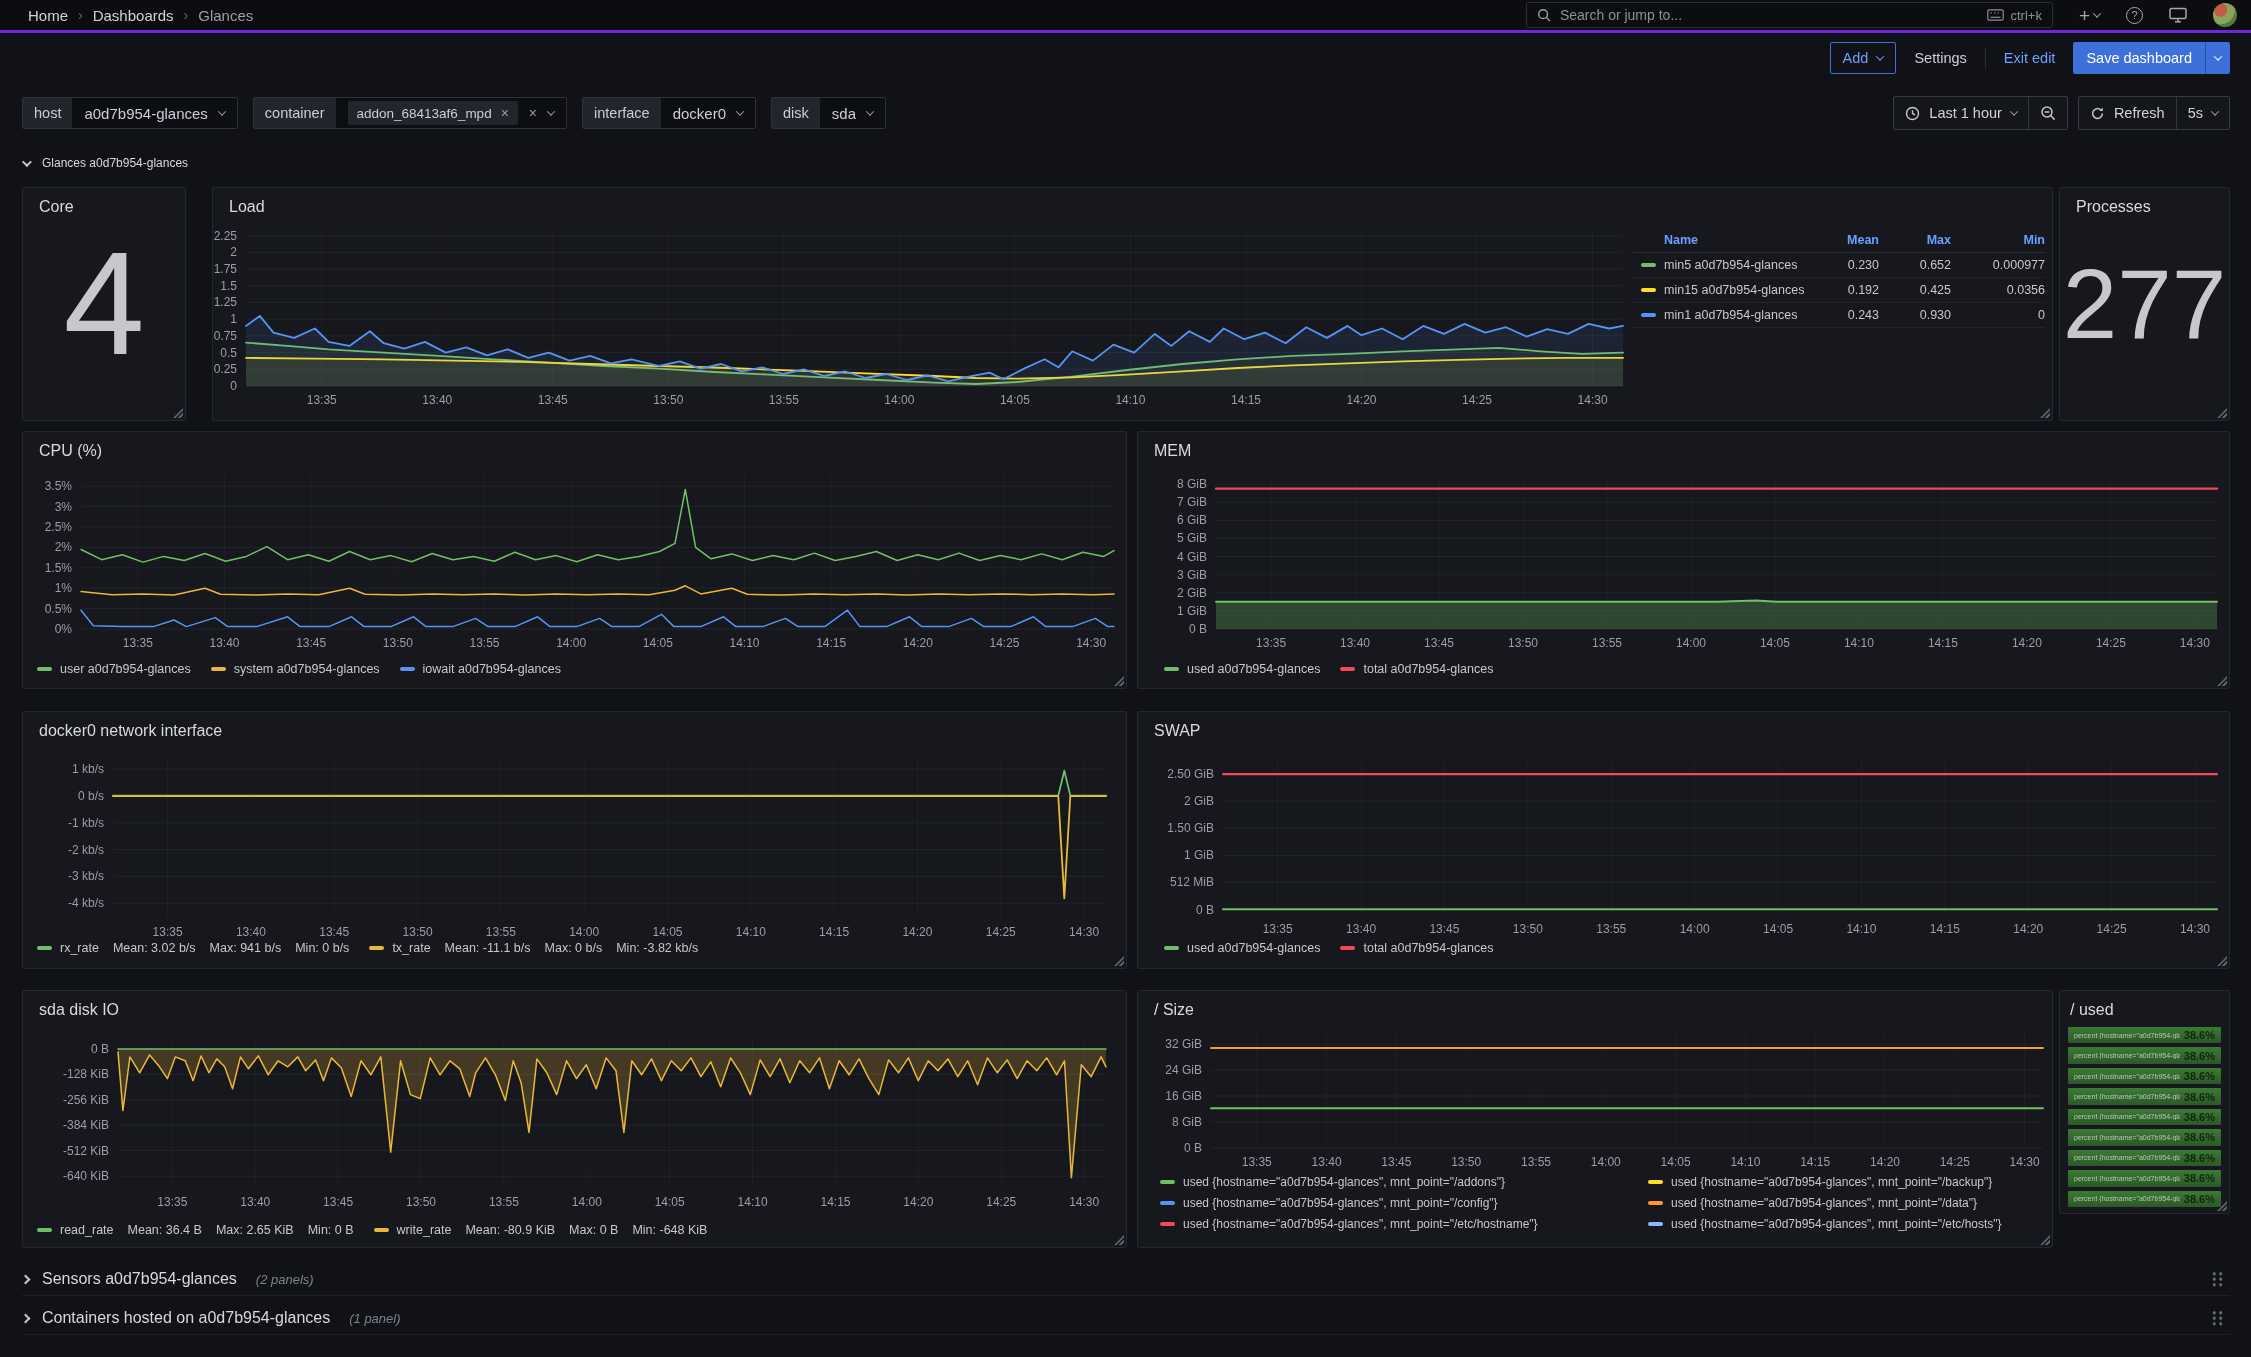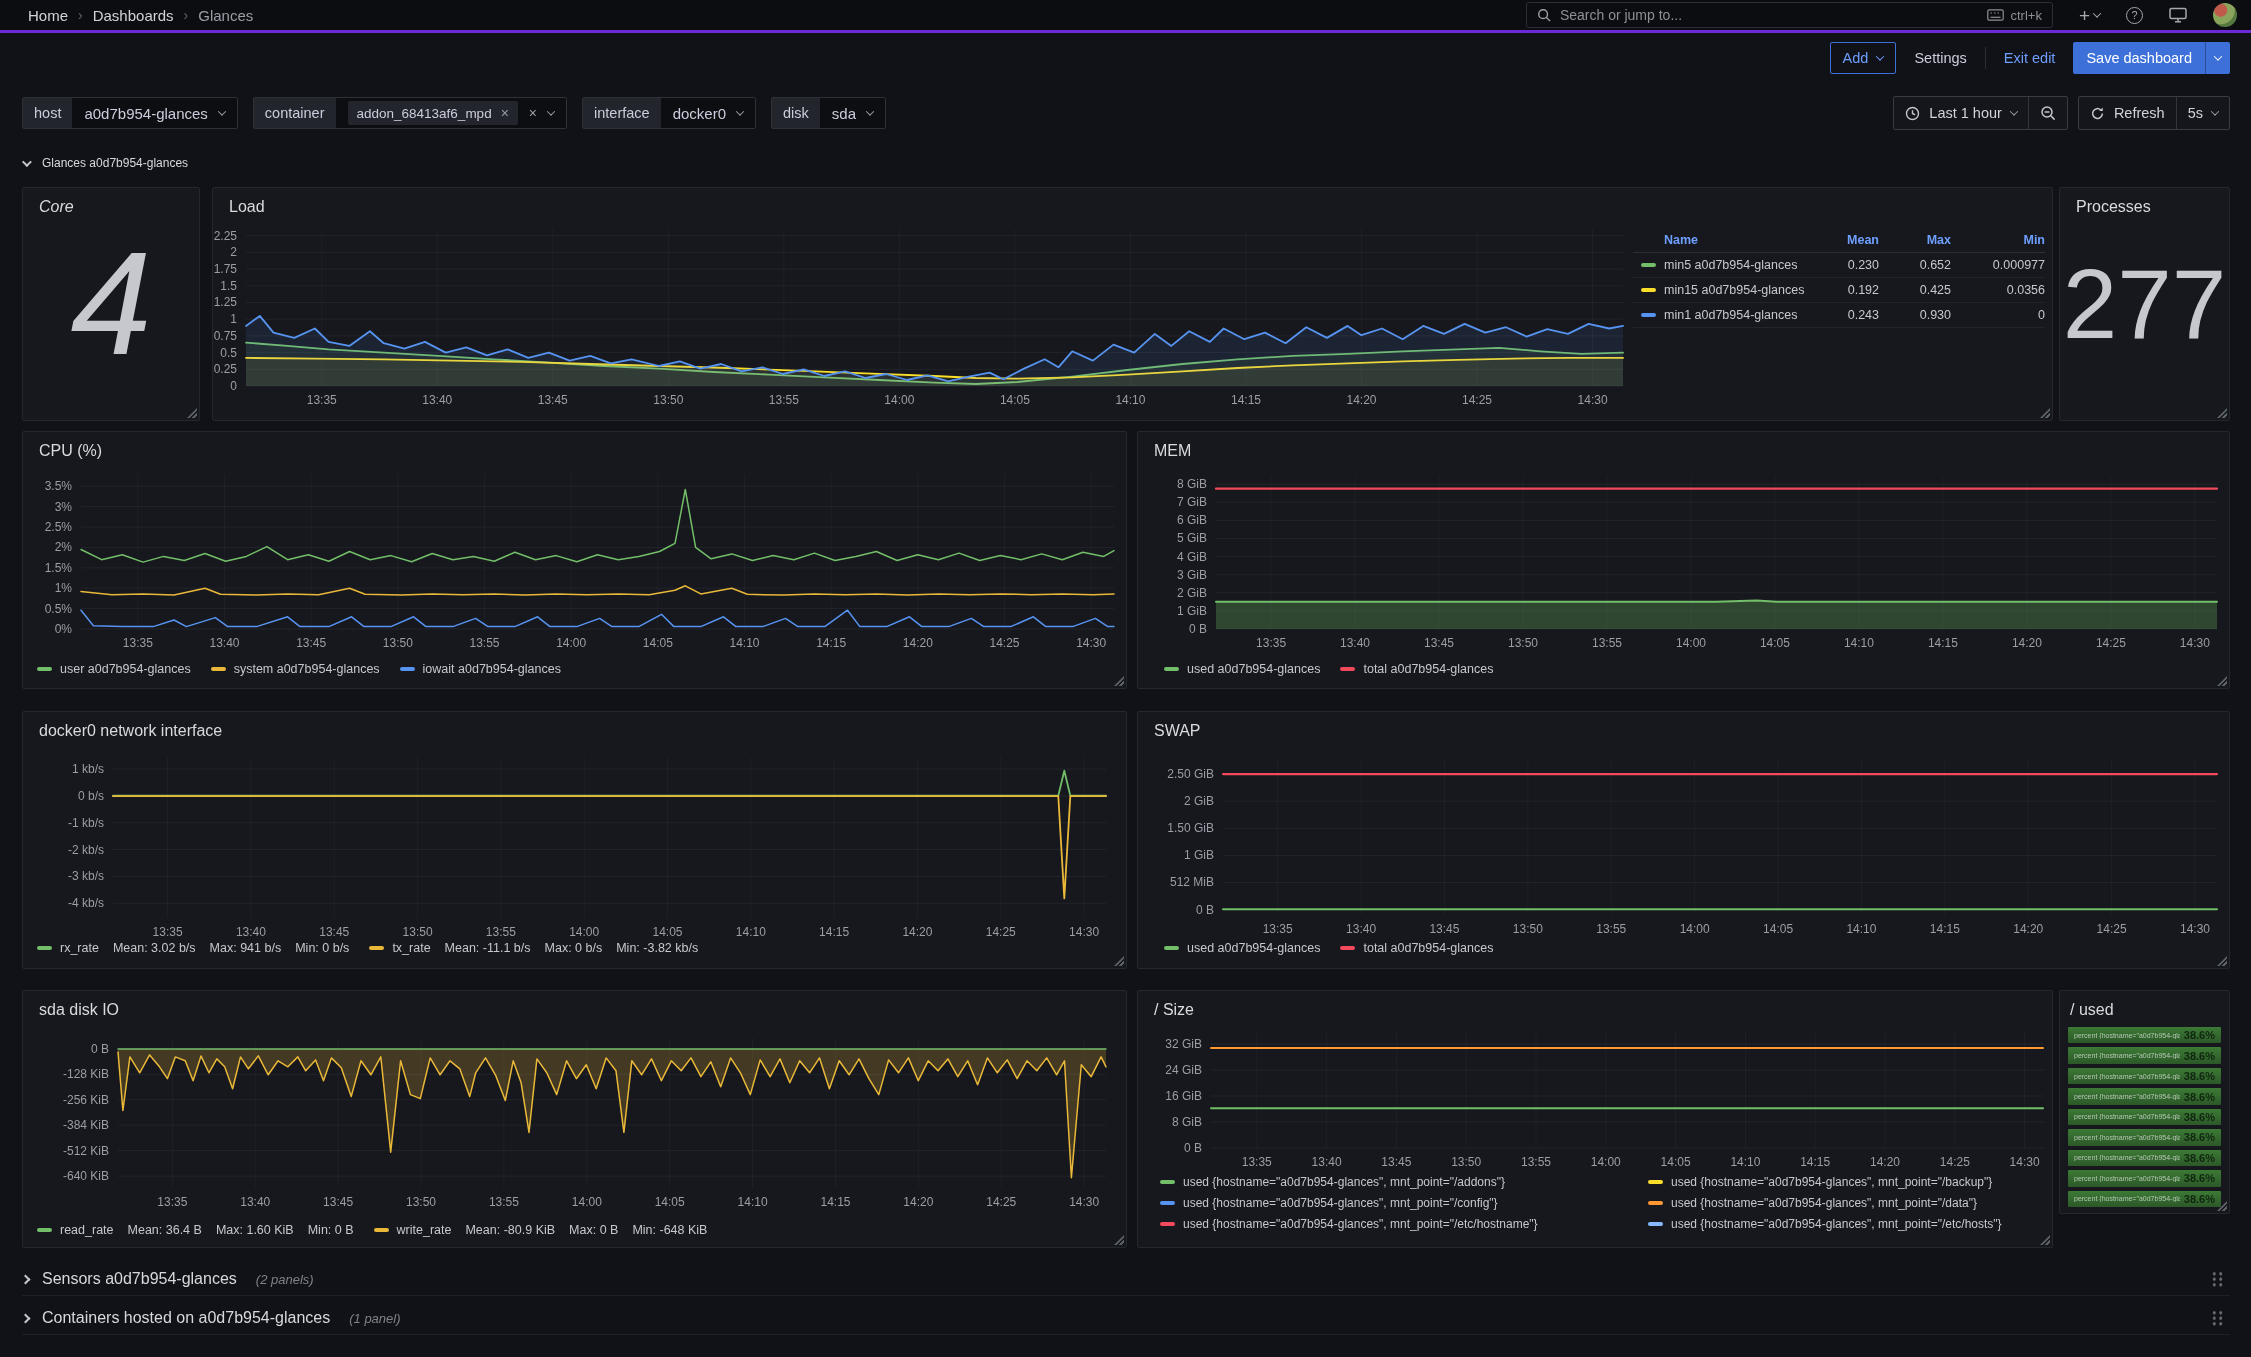--- a/index.html
+++ b/index.html
@@ -216,21 +216,21 @@
       </span>
     </div>
   </div>
 </div>
 
 <div class="rowhead" style="left:22px;top:148px;height:30px;">
   <span class="chevd" style="width:7px;height:7px;"></span>
   <span>Glances a0d7b954-glances</span>
 </div>
 
-<div class="panel" style="left:22px;top:187px;width:178px;height:234px;font-style:italic;">
+<div class="panel" style="left:22px;top:187px;width:164px;height:234px;">
   <div class="ptitle">Core</div>
   <div class="statval" style="font-size:146px;">4</div>
   <div class="rsz"></div>
 </div>
 
 <div class="panel" style="left:212px;top:187px;width:1841px;height:234px;">
   <div class="ptitle">Load</div>
   <div class="chart"><svg width="1839" height="232">
         <line x1="33" x2="1410" y1="198" y2="198" stroke="rgba(204,204,220,0.07)"></line>
         <text x="24" y="202" text-anchor="end" fill="#9d9da8" font-size="12">0</text>
@@ -610,21 +610,21 @@
         <text x="1061.1652000000001" y="215" text-anchor="middle" fill="#9d9da8" font-size="12">14:30</text>
         <polygon points="95.0,60.9 99.9,119.5 106.9,65.9 116.7,81.8 126.6,63.9 136.5,75.8 144.4,87.7 152.3,65.9 162.2,69.8 170.1,89.7 178.0,64.9 185.9,81.8 193.8,67.9 201.7,75.8 209.6,97.7 217.5,65.9 225.4,77.8 235.3,64.9 245.2,83.8 255.1,69.8 264.9,75.8 274.8,65.9 282.7,79.8 292.6,68.9 300.5,89.7 308.4,66.9 318.3,76.8 328.2,105.6 338.0,69.8 347.9,83.8 357.8,65.9 367.7,161.2 377.6,69.8 387.4,103.6 397.3,107.6 407.2,66.9 417.1,83.8 427.0,69.8 436.8,77.8 446.7,105.6 452.7,81.8 462.5,66.9 472.4,83.8 482.3,109.6 490.2,69.8 498.1,91.7 506.0,141.4 513.9,67.9 523.8,81.8 533.7,103.6 543.6,69.8 553.4,87.7 563.3,73.8 573.2,97.7 583.1,66.9 593.0,79.8 600.9,141.4 608.8,69.8 618.6,83.8 628.5,67.9 638.4,89.7 648.3,69.8 658.2,79.8 668.0,66.9 677.9,85.7 687.8,70.8 697.7,95.7 707.6,66.9 717.4,81.8 727.3,103.6 737.2,68.9 747.1,85.7 757.0,67.9 766.8,91.7 776.7,69.8 786.6,81.8 796.5,66.9 806.4,97.7 816.2,69.8 826.1,83.8 836.0,67.9 845.9,87.7 855.8,103.6 865.6,68.9 875.5,81.8 885.4,66.9 895.3,89.7 905.2,69.8 915.0,79.8 924.9,67.9 934.8,85.7 944.7,69.8 954.6,93.7 964.4,66.9 974.3,81.8 984.2,68.9 994.1,87.7 1004.0,69.8 1013.8,79.8 1023.7,66.9 1033.6,83.8 1041.5,69.8 1048.4,186.7 1058.3,73.8 1068.2,85.7 1078.1,65.9 1083.0,75.8 1083.0,57.9 95.0,57.9" fill="#eab839" fill-opacity="0.22"></polygon>
         <polyline points="95.0,60.9 99.9,119.5 106.9,65.9 116.7,81.8 126.6,63.9 136.5,75.8 144.4,87.7 152.3,65.9 162.2,69.8 170.1,89.7 178.0,64.9 185.9,81.8 193.8,67.9 201.7,75.8 209.6,97.7 217.5,65.9 225.4,77.8 235.3,64.9 245.2,83.8 255.1,69.8 264.9,75.8 274.8,65.9 282.7,79.8 292.6,68.9 300.5,89.7 308.4,66.9 318.3,76.8 328.2,105.6 338.0,69.8 347.9,83.8 357.8,65.9 367.7,161.2 377.6,69.8 387.4,103.6 397.3,107.6 407.2,66.9 417.1,83.8 427.0,69.8 436.8,77.8 446.7,105.6 452.7,81.8 462.5,66.9 472.4,83.8 482.3,109.6 490.2,69.8 498.1,91.7 506.0,141.4 513.9,67.9 523.8,81.8 533.7,103.6 543.6,69.8 553.4,87.7 563.3,73.8 573.2,97.7 583.1,66.9 593.0,79.8 600.9,141.4 608.8,69.8 618.6,83.8 628.5,67.9 638.4,89.7 648.3,69.8 658.2,79.8 668.0,66.9 677.9,85.7 687.8,70.8 697.7,95.7 707.6,66.9 717.4,81.8 727.3,103.6 737.2,68.9 747.1,85.7 757.0,67.9 766.8,91.7 776.7,69.8 786.6,81.8 796.5,66.9 806.4,97.7 816.2,69.8 826.1,83.8 836.0,67.9 845.9,87.7 855.8,103.6 865.6,68.9 875.5,81.8 885.4,66.9 895.3,89.7 905.2,69.8 915.0,79.8 924.9,67.9 934.8,85.7 944.7,69.8 954.6,93.7 964.4,66.9 974.3,81.8 984.2,68.9 994.1,87.7 1004.0,69.8 1013.8,79.8 1023.7,66.9 1033.6,83.8 1041.5,69.8 1048.4,186.7 1058.3,73.8 1068.2,85.7 1078.1,65.9 1083.0,75.8" fill="none" stroke="#eab839" stroke-width="1.5" stroke-linejoin="round" stroke-linecap="round"></polyline>
         <polyline points="95.0,57.9 1083.0,57.9" fill="none" stroke="#73bf69" stroke-width="1.5" stroke-linejoin="round" stroke-linecap="round"></polyline>
       </svg></div>
   <div class="legend" style="left:14px;top:232px;">
       <span class="litem">
         <span class="sw" style="background: rgb(115, 191, 105);"></span>
         <span>read_rate</span>
         <span class="lstat">Mean: 36.4 B</span>
-        <span class="lstat">Max: 1.60 KiB</span>
+        <span class="lstat">Max: 2.65 KiB</span>
         <span class="lstat">Min: 0 B</span>
       </span>
       <span class="litem">
         <span class="sw" style="background: rgb(234, 184, 57);"></span>
         <span>write_rate</span>
         <span class="lstat">Mean: -80.9 KiB</span>
         <span class="lstat">Max: 0 B</span>
         <span class="lstat">Min: -648 KiB</span>
       </span>
     </div>

